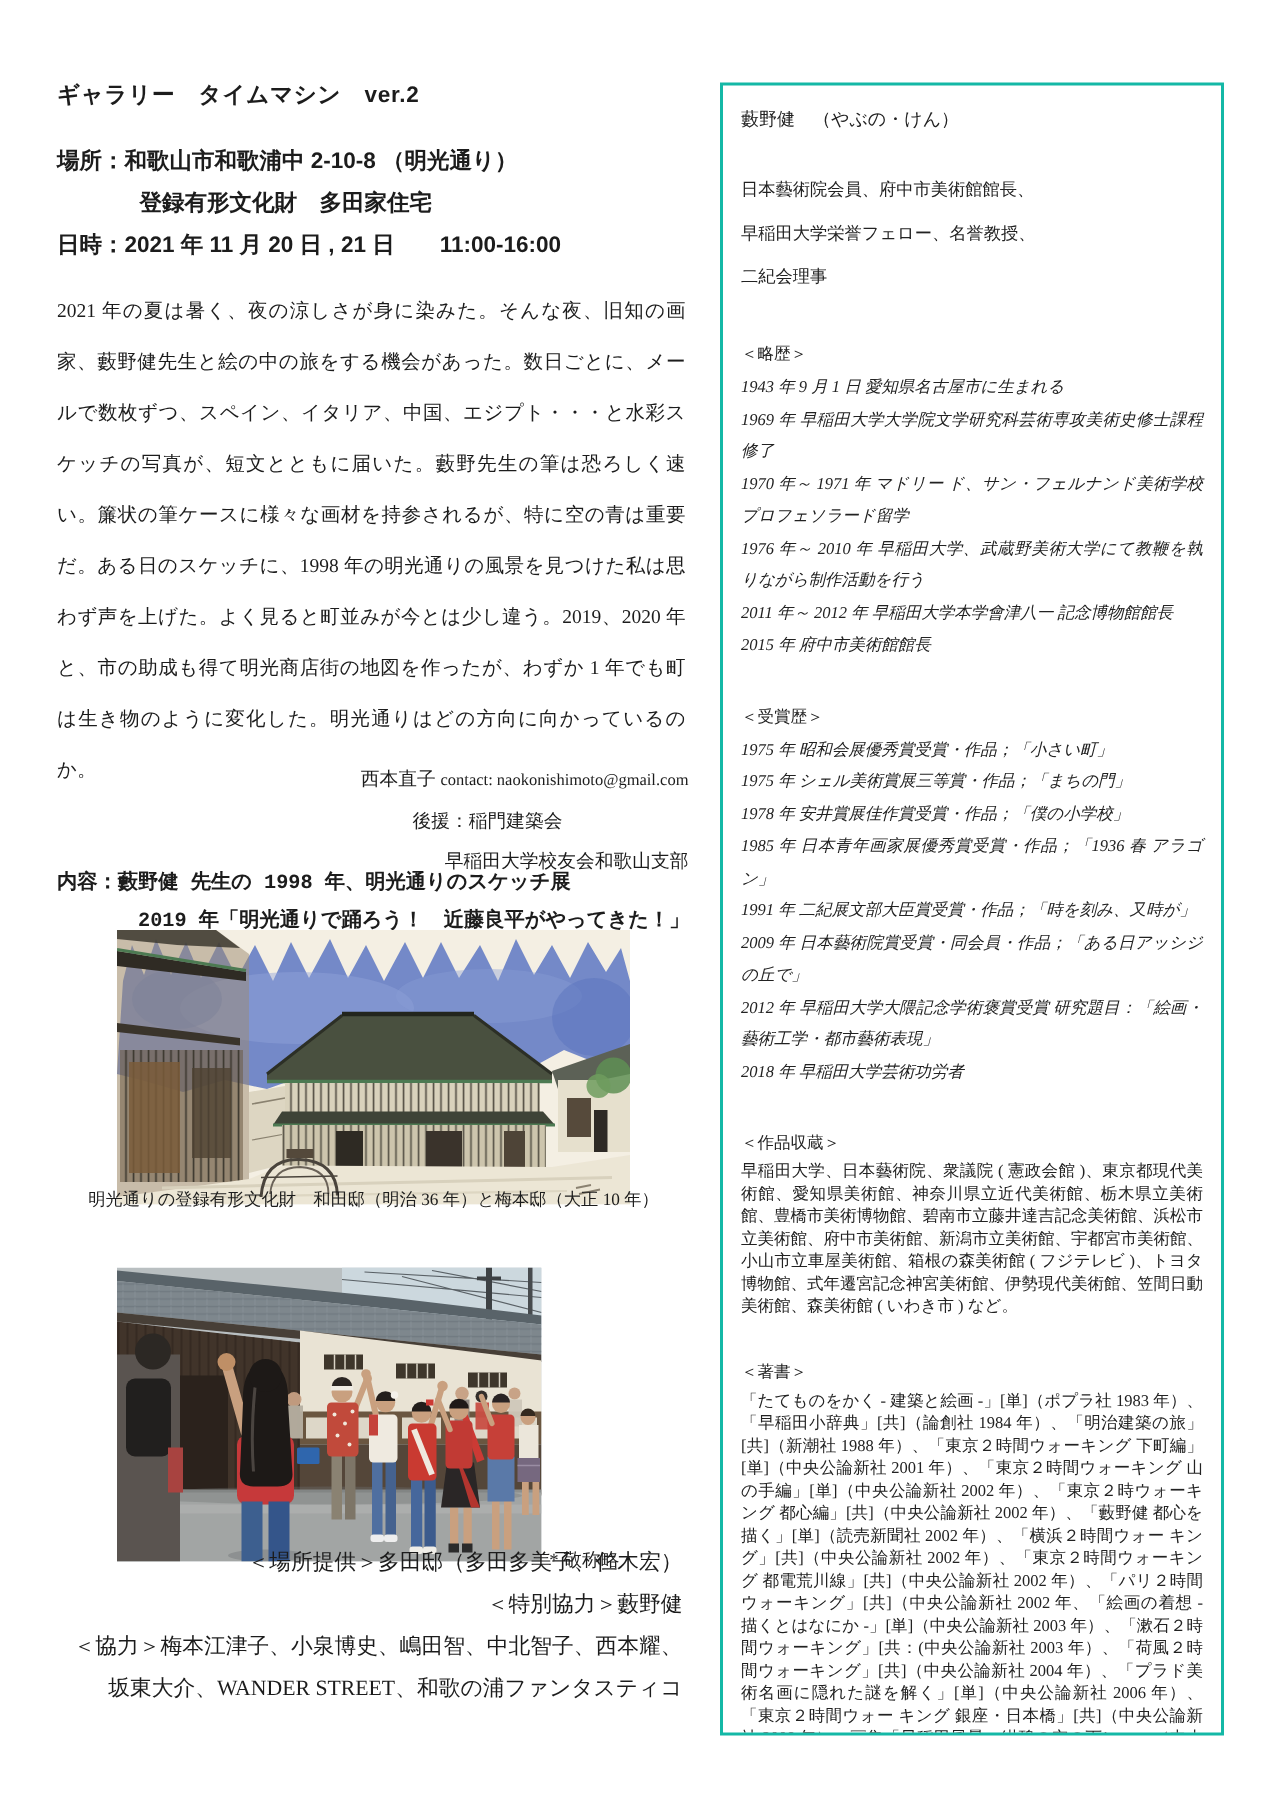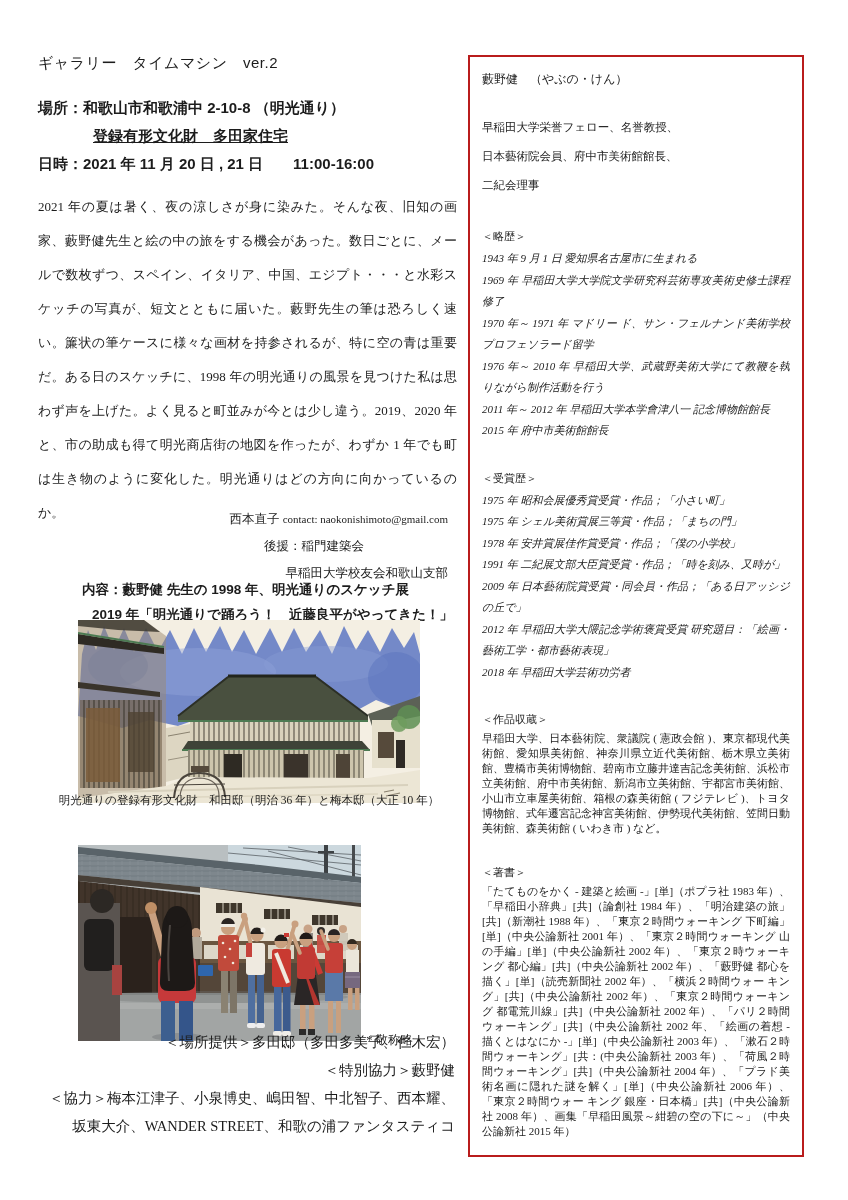--- a/index.html
+++ b/index.html
@@ -7,50 +7,50 @@
   body {
     width:848px; height:1200px; position:relative; overflow:hidden;
     font-family:"Liberation Serif","DejaVu Serif",serif;
     color:#1c1c1c;
   }
   .abs { position:absolute; }
 
   
   .title {
     font-family:"Liberation Sans","DejaVu Sans",sans-serif;
-    font-weight:normal; font-size:15px; letter-spacing:0.5px;
+    font-weight:bold; font-size:15px; letter-spacing:0.5px;
   }
   .info { font-family:"Liberation Sans","DejaVu Sans",sans-serif;
     font-weight:bold; font-size:15px; }
   .info-row { line-height:28px; white-space:nowrap; }
-  .info-indent { padding-left:55px;text-decoration:underline; }
+  .info-indent { padding-left:55px; }
 
   .essay { width:419px; font-size:13px; line-height:34px;
     text-align:justify; text-justify:inter-character; }
   .essay p { margin:0; }
 
   .sig { width:419px; text-align:right; font-size:12.5px; line-height:27px; }
   .sig .mail { font-size:11px; }
   .sig .support-main { padding-right:84px; }
 
-  .contents { font-family:Liberation Sans, sans-serif;
-    font-weight:bold; font-size:13.5px;text-align:center; }
+  .contents { font-family:Liberation Mono, monospace;
+    font-weight:bold; font-size:13.5px; }
   .c-row { line-height:24.5px; white-space:nowrap; }
   .c-ind { padding-left:54px; }
 
   figure { display:block; font-size:0; line-height:0; }
   .caption { width:402px; text-align:center; font-size:11.5px; line-height:16px; }
   .note { width:417px; text-align:right; font-size:12.5px; padding-right:42px; }
   .credits { width:417px; text-align:right; font-size:14.5px; line-height:28px; }
 
   
   .profile-box {
-    width:336px; height:1102px; border:2px solid #b91c1c;
+    width:336px; height:1102px; border:2px solid #14b8a6;
     padding:12px 12px 0 12px; overflow:hidden;
-    font-size:11px; color:#222;
+    font-size:11px; color:#222;margin-left:12px;
   }
   .p-name { font-size:12px; line-height:20px; margin-bottom:24px; }
   .p-titles div { line-height:29px; font-size:11.5px; }
   .p-head { margin-top:24px; line-height:24px; }
   .p-item { line-height:21.5px; text-align:justify; text-justify:inter-character;font-style:italic; }
   .p-para { line-height:15px; text-align:justify; text-justify:inter-character; }
 </style>
 </head>
 <body>
 
@@ -59,21 +59,21 @@
 <div class="abs info" style="left:38px; top:94px;">
   <div class="info-row"><span>場所：</span><span>和歌山市和歌浦中 2-10-8 （明光通り）</span></div>
   <div class="info-row info-indent">登録有形文化財　多田家住宅</div>
   <div class="info-row"><span>日時：</span><span>2021 年 11 月 20 日 , 21 日　　11:00-16:00</span></div>
 </div>
 
 <div class="abs essay" style="left:38px; top:190px;">
   <p>2021 年の夏は暑く、夜の涼しさが身に染みた。そんな夜、旧知の画家、藪野健先生と絵の中の旅をする機会があった。数日ごとに、メールで数枚ずつ、スペイン、イタリア、中国、エジプト・・・と水彩スケッチの写真が、短文とともに届いた。藪野先生の筆は恐ろしく速い。簾状の筆ケースに様々な画材を持参されるが、特に空の青は重要だ。ある日のスケッチに、1998 年の明光通りの風景を見つけた私は思わず声を上げた。よく見ると町並みが今とは少し違う。2019、2020 年と、市の助成も得て明光商店街の地図を作ったが、わずか 1 年でも町は生き物のように変化した。明光通りはどの方向に向かっているのか。</p>
 </div>
 
-<div class="abs sig" style="left:29px; top:506px;">
+<div class="abs sig" style="left:40px; top:506px;">
   <div><span>西本直子</span> <span class="mail">contact:  naokonishimoto@gmail.com</span></div>
   <div class="support-main">後援：稲門建築会</div>
   <div>早稲田大学校友会和歌山支部</div>
 </div>
 
 <div class="abs contents" style="left:38px; top:578px;">
   <div class="c-row"><span>内容：</span><span>藪野健 先生の 1998 年、明光通りのスケッチ展</span></div>
   <div class="c-row c-ind">2019 年「明光通りで踊ろう！　近藤良平がやってきた！」</div>
   <div class="c-row c-ind">記録動画上映　約8分</div>
 </div>
@@ -302,40 +302,41 @@
 <div class="abs credits" style="left:38px; top:1028px;">
   <div>＜場所提供＞多田邸（多田多美子、仁木宏）</div>
   <div>＜特別協力＞藪野健</div>
   <div>＜協力＞梅本江津子、小泉博史、嶋田智、中北智子、西本耀、</div>
   <div>坂東大介、WANDER STREET、和歌の浦ファンタスティコ</div>
 </div>
 
 <aside class="abs profile-box" style="left:468px; top:55px;">
   <div class="p-name">藪野健　（やぶの・けん）</div>
   <div class="p-titles">
+    <div>日本藝術院会員、府中市美術館館長、</div>
     <div>早稲田大学栄誉フェロー、名誉教授、</div>
-    <div>日本藝術院会員、府中市美術館館長、</div>
     <div>二紀会理事</div>
   </div>
 
   <div>
     <div class="p-head">＜略歴＞</div>
     <p class="p-item">1943 年 9 月 1 日 愛知県名古屋市に生まれる</p>
     <p class="p-item">1969 年 早稲田大学大学院文学研究科芸術専攻美術史修士課程修了</p>
     <p class="p-item">1970 年～ 1971 年 マドリー ド、サン・フェルナンド美術学校プロフェソラード留学</p>
     <p class="p-item">1976 年～ 2010 年 早稲田大学、武蔵野美術大学にて教鞭を執りながら制作活動を行う</p>
     <p class="p-item">2011 年～ 2012 年 早稲田大学本学會津八一 記念博物館館長</p>
     <p class="p-item">2015 年 府中市美術館館長</p>
   </div>
 
   <div>
     <div class="p-head">＜受賞歴＞</div>
     <p class="p-item">1975 年 昭和会展優秀賞受賞・作品；「小さい町」</p>
     <p class="p-item">1975 年 シェル美術賞展三等賞・作品；「まちの門」</p>
     <p class="p-item">1978 年 安井賞展佳作賞受賞・作品；「僕の小学校」</p>
+    <p class="p-item">1985 年 日本青年画家展優秀賞受賞・作品；「1936 春 アラゴン」</p>
     <p class="p-item">1991 年 二紀展文部大臣賞受賞・作品；「時を刻み、又時が」</p>
     <p class="p-item">2009 年 日本藝術院賞受賞・同会員・作品；「ある日アッシジの丘で」</p>
     <p class="p-item">2012 年 早稲田大学大隈記念学術褒賞受賞 研究題目：「絵画・藝術工学・都市藝術表現」</p>
     <p class="p-item">2018 年 早稲田大学芸術功労者</p>
   </div>
 
   <div>
     <div class="p-head">＜作品収蔵＞</div>
     <p class="p-para">早稲田大学、日本藝術院、衆議院 ( 憲政会館 )、東京都現代美術館、愛知県美術館、神奈川県立近代美術館、栃木県立美術館、豊橋市美術博物館、碧南市立藤井達吉記念美術館、浜松市立美術館、府中市美術館、新潟市立美術館、宇都宮市美術館、小山市立車屋美術館、箱根の森美術館 ( フジテレビ )、トヨタ博物館、式年遷宮記念神宮美術館、伊勢現代美術館、笠間日動美術館、森美術館 ( いわき市 ) など。</p>
   </div>

